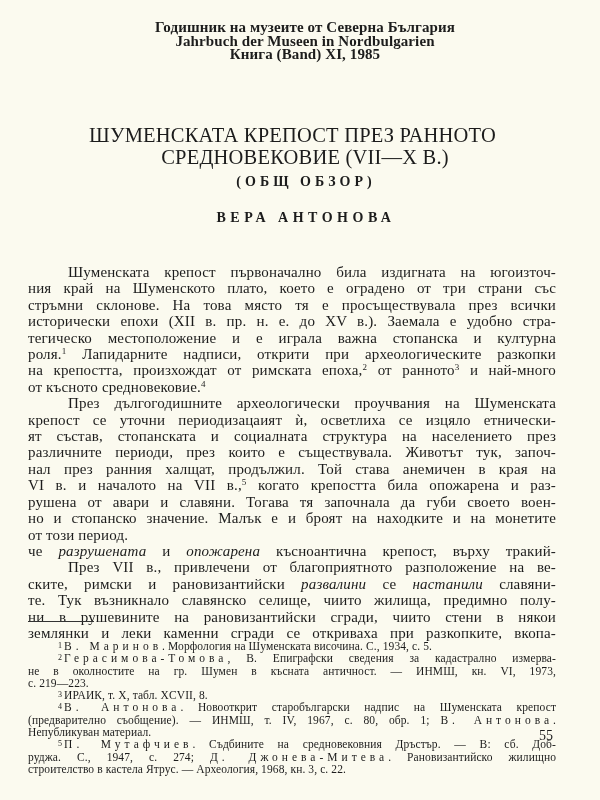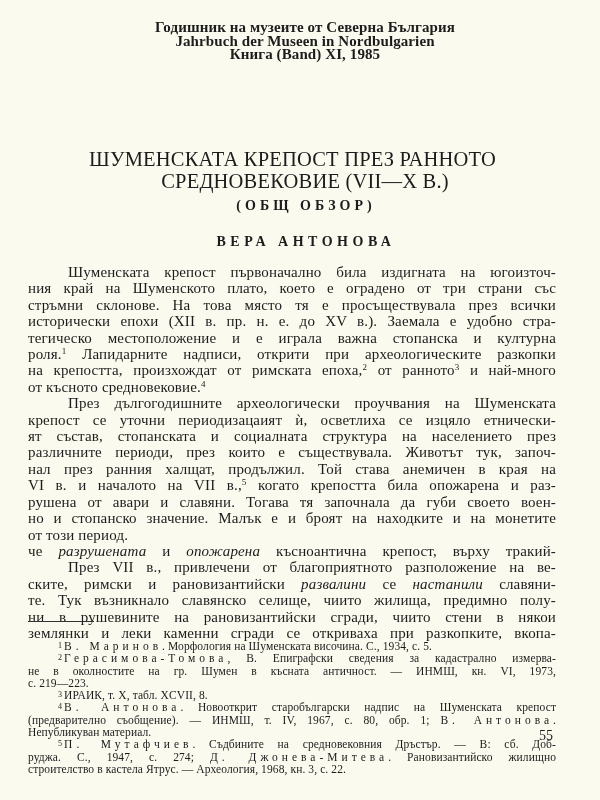--- a/index.html
+++ b/index.html
@@ -28,21 +28,21 @@
       text-align: center;
       font-size: 15px;
       line-height: 13.5px;
       font-weight: bold;
       letter-spacing: 0.1px;
       margin-top: 12px;
     }
     .running-head div { margin-left: 10px; }
     .title-block {
       position: absolute;
-      top: 148px;
+      top: 124px;
       left: 0;
       width: 600px;
       text-align: center;
     }
     .title-line {
       font-size: 20.5px;
       line-height: 22px;
       letter-spacing: 0.2px;
       white-space: nowrap;
     }

